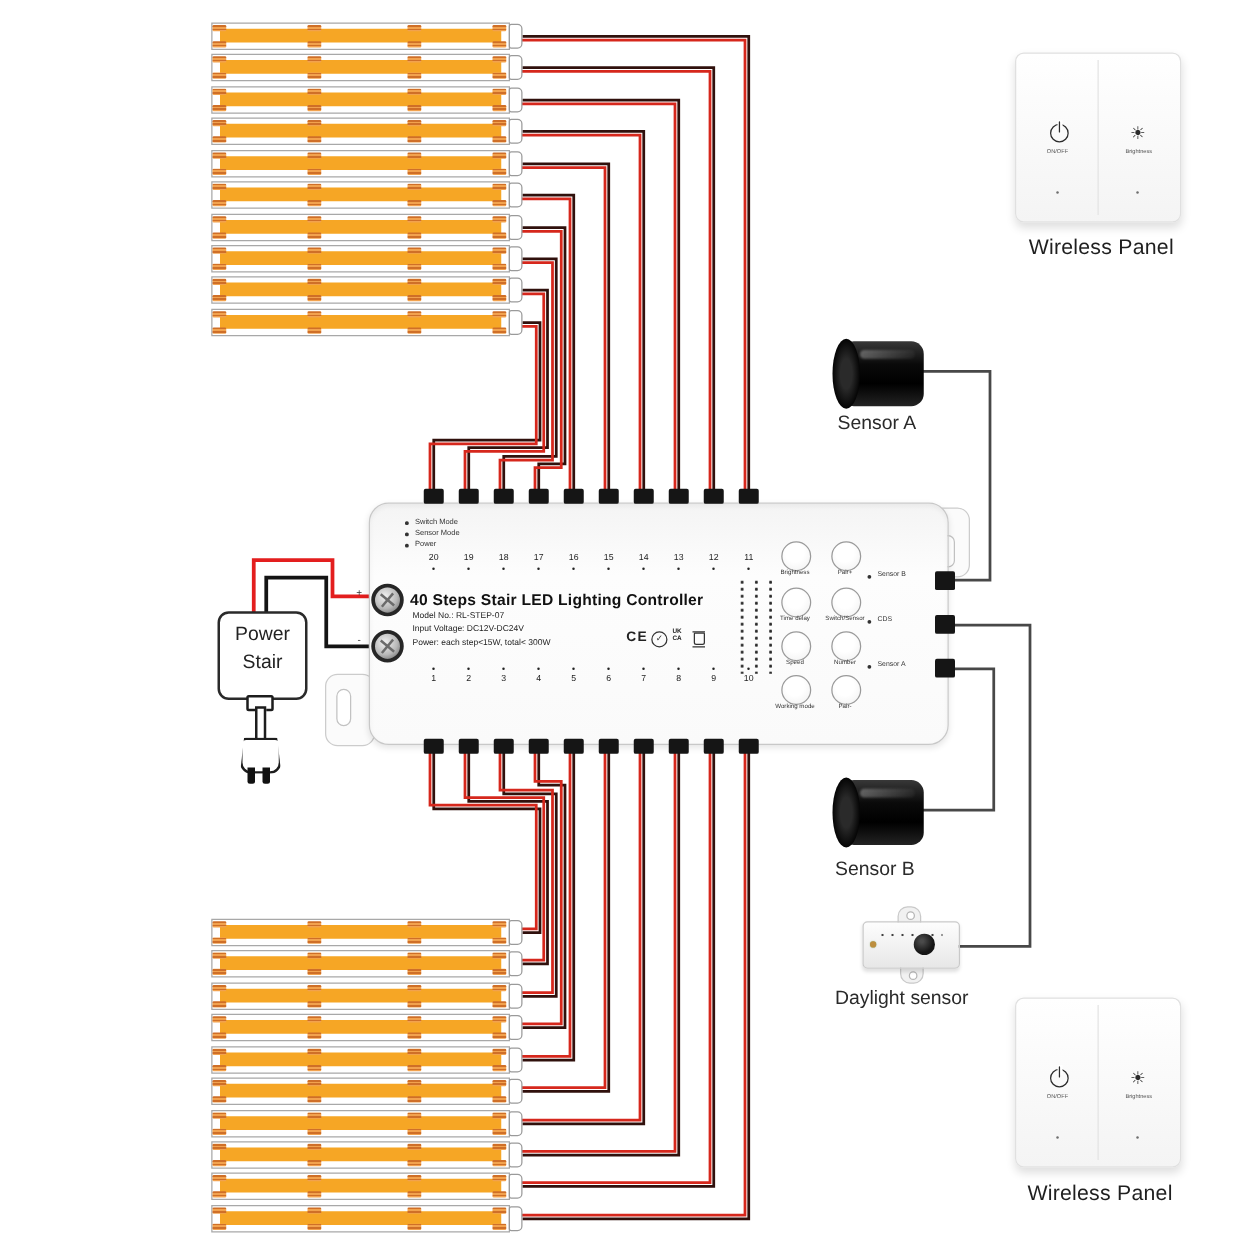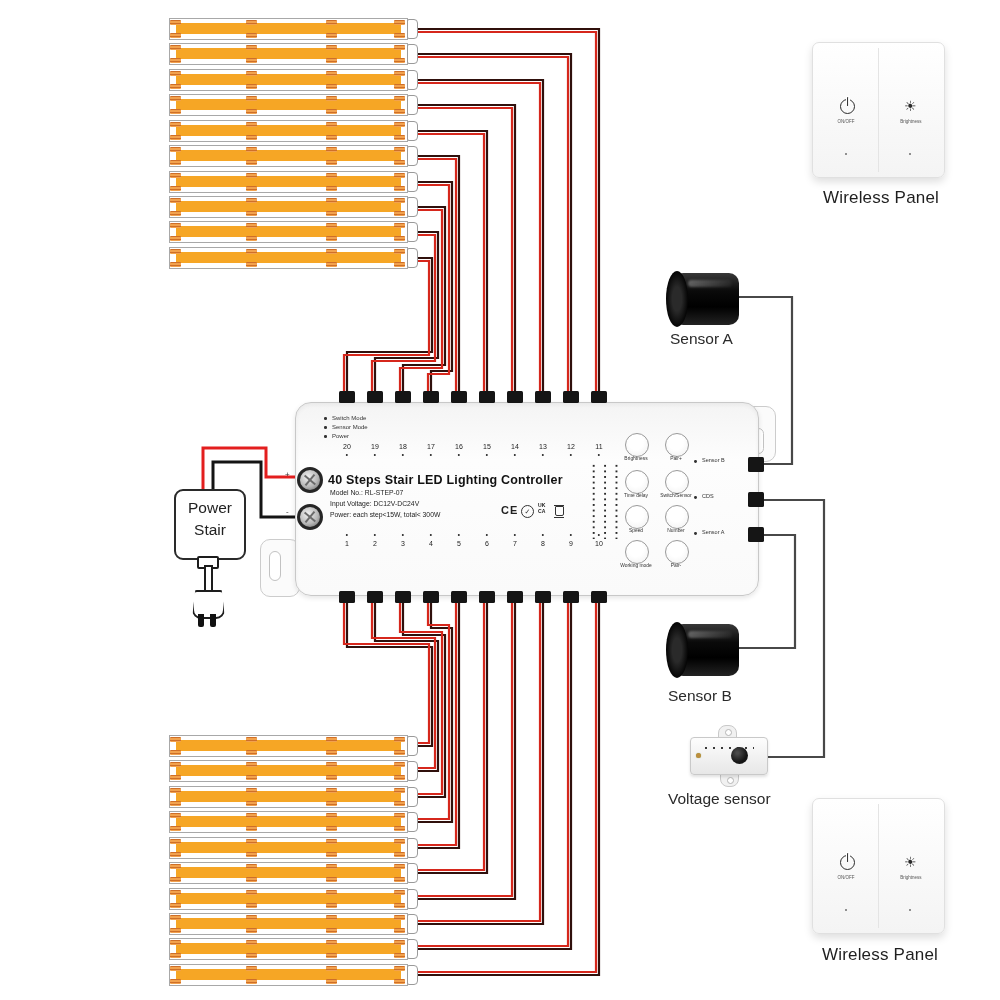--- a/index.html
+++ b/index.html
@@ -258,21 +258,21 @@
         <div class="tabhole" style="top:3px;"></div>
       </div>
     <div class="tab b">
         <div class="tabhole" style="top:4px;"></div>
       </div>
     <div class="box"></div>
     <div class="dots"></div>
     <div class="led"></div>
     <div class="lens"></div>
   </div>
-  <div class="devlabel" style="left:668px;top:790px;">Voltage sensor</div>
+  <div class="devlabel" style="left:668px;top:790px;">Daylight sensor</div>
 
   <div class="panel" style="left:812px;top:42px;">
     <div class="divider"></div>
     <div class="pwr" style="left:27px;top:56px;"></div>
     <span class="sun" style="left:91px;top:56px;">☀</span>
     <div class="panlabel" style="left:3px;top:76px;">ON/OFF</div>
     <div class="panlabel" style="left:68px;top:76px;">Brightness</div>
     <div class="pandot" style="left:32px;top:110px;"></div>
     <div class="pandot" style="left:96px;top:110px;"></div>
   </div>

